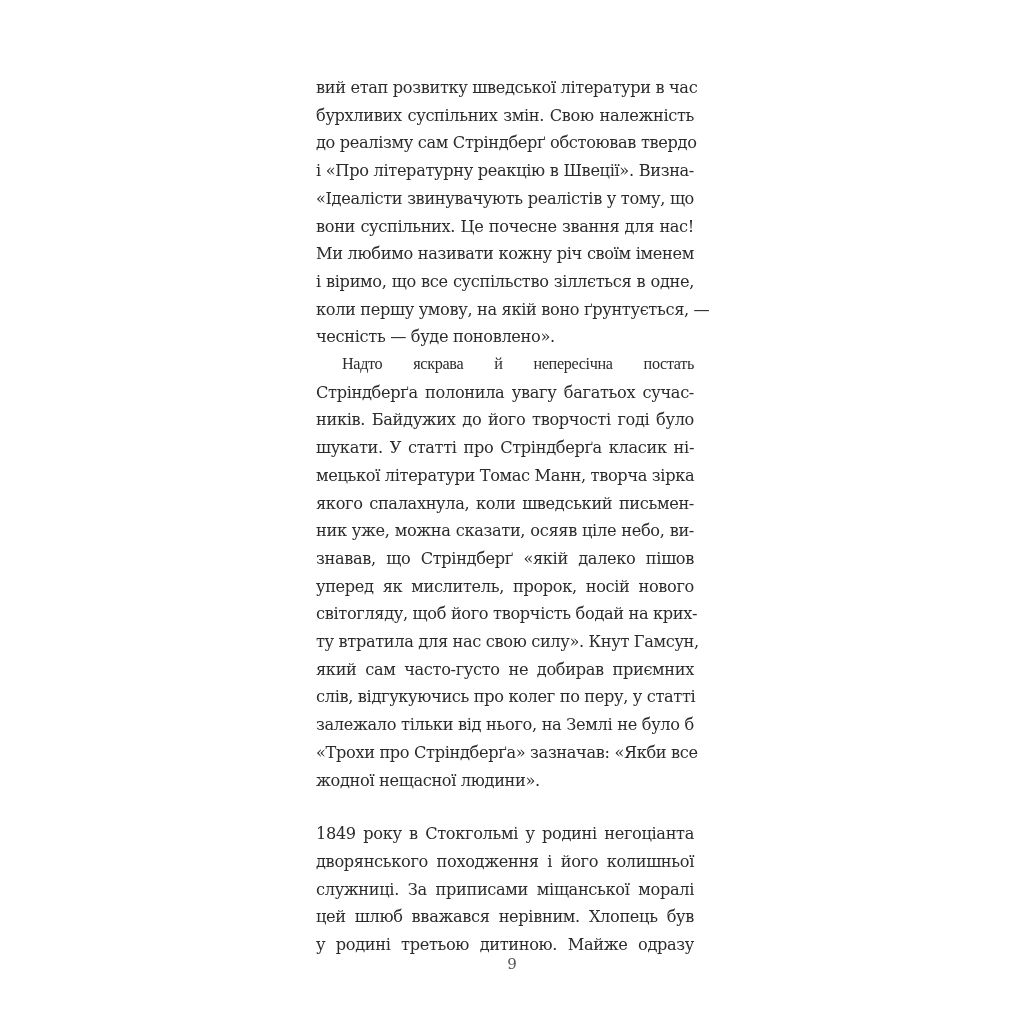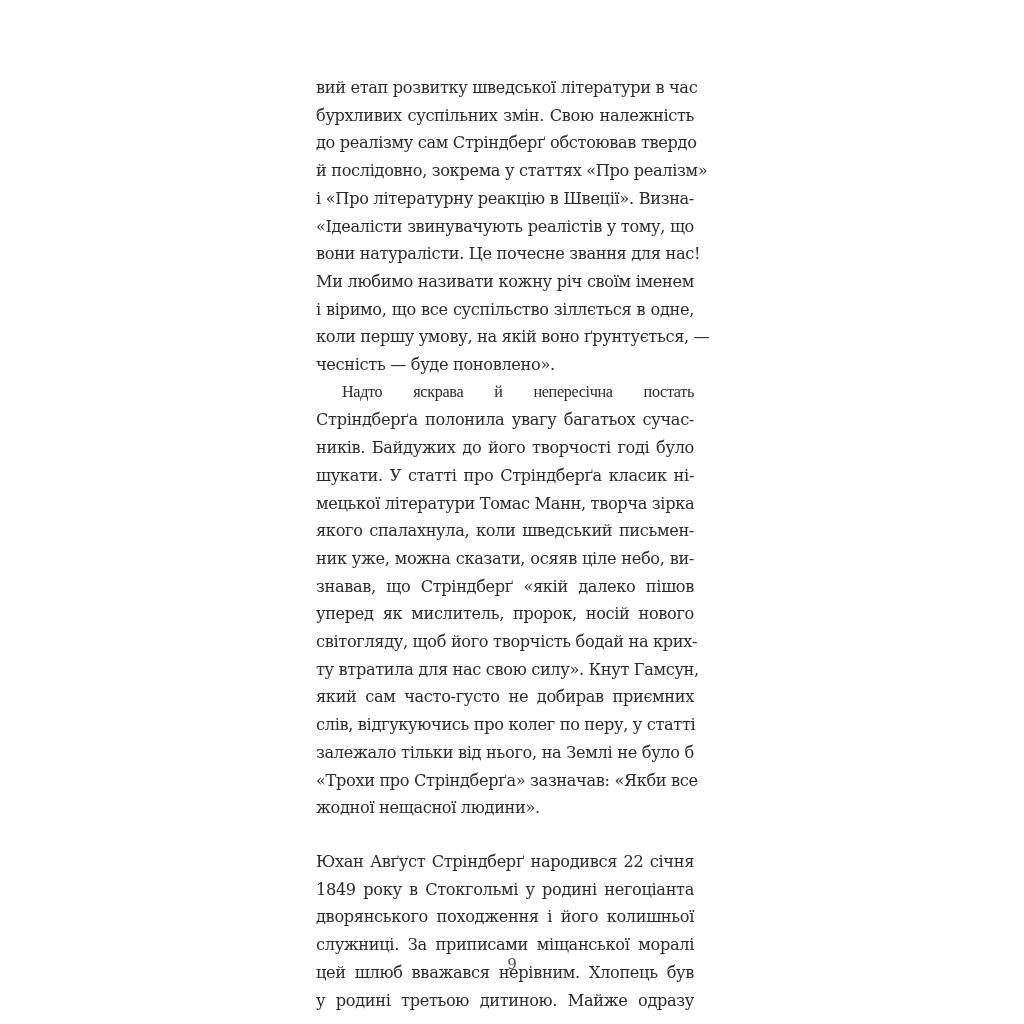--- a/index.html
+++ b/index.html
@@ -61,24 +61,23 @@
 </head>
 <body>
 
 <div class="page">
   <div class="column">
 
     <div>
       <span class="line">вий етап розвитку шведської літератури в час</span>
       <span class="line">бурхливих суспільних змін. Свою належність</span>
       <span class="line">до реалізму сам Стріндберґ обстоював твердо</span>
-      <span class="line">й послідовно, зокрема у статтях «Про реалізм»</span>
       <span class="line">і «Про літературну реакцію в Швеції». Визна-</span>
       <span class="line">«Ідеалісти звинувачують реалістів у тому, що</span>
-      <span class="line">вони натуралісти. Це почесне звання для нас!</span>
+      <span class="line">вони суспільних. Це почесне звання для нас!</span>
       <span class="line">Ми любимо називати кожну річ своїм іменем</span>
       <span class="line">і віримо, що все суспільство зіллється в одне,</span>
       <span class="line">коли першу умову, на якій воно ґрунтується, —</span>
       <span class="line last">чесність — буде поновлено».</span>
     </div>
 
     <div>
       <span class="line indent">Надто яскрава й непересічна постать</span>
       <span class="line">Стріндберґа полонила увагу багатьох сучас-</span>
       <span class="line">ників. Байдужих до його творчості годі було</span>
@@ -93,21 +92,20 @@
       <span class="line">який сам часто-густо не добирав приємних</span>
       <span class="line">слів, відгукуючись про колег по перу, у статті</span>
       <span class="line">залежало тільки від нього, на Землі не було б</span>
       <span class="line">«Трохи про Стріндберґа» зазначав: «Якби все</span>
       <span class="line last">жодної нещасної людини».</span>
     </div>
 
     <div class="section-gap"></div>
 
     <div>
-      <span class="line">Юхан Авґуст Стріндберґ народився 22 січня</span>
       <span class="line">1849 року в Стокгольмі у родині негоціанта</span>
       <span class="line">дворянського походження і його колишньої</span>
       <span class="line">служниці. За приписами міщанської моралі</span>
       <span class="line">цей шлюб вважався нерівним. Хлопець був</span>
       <span class="line">у родині третьою дитиною. Майже одразу</span>
 
     </div>
 
   </div>
 

